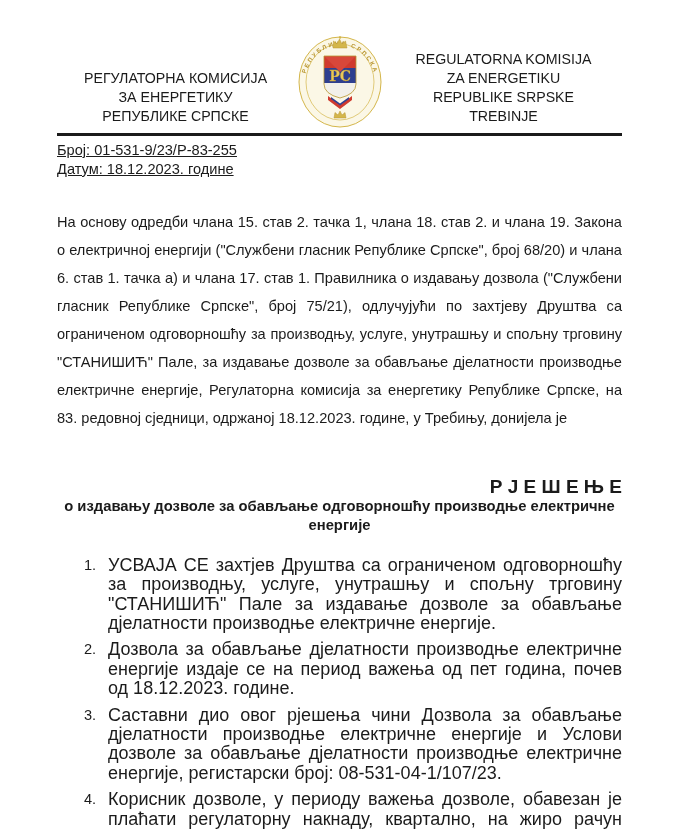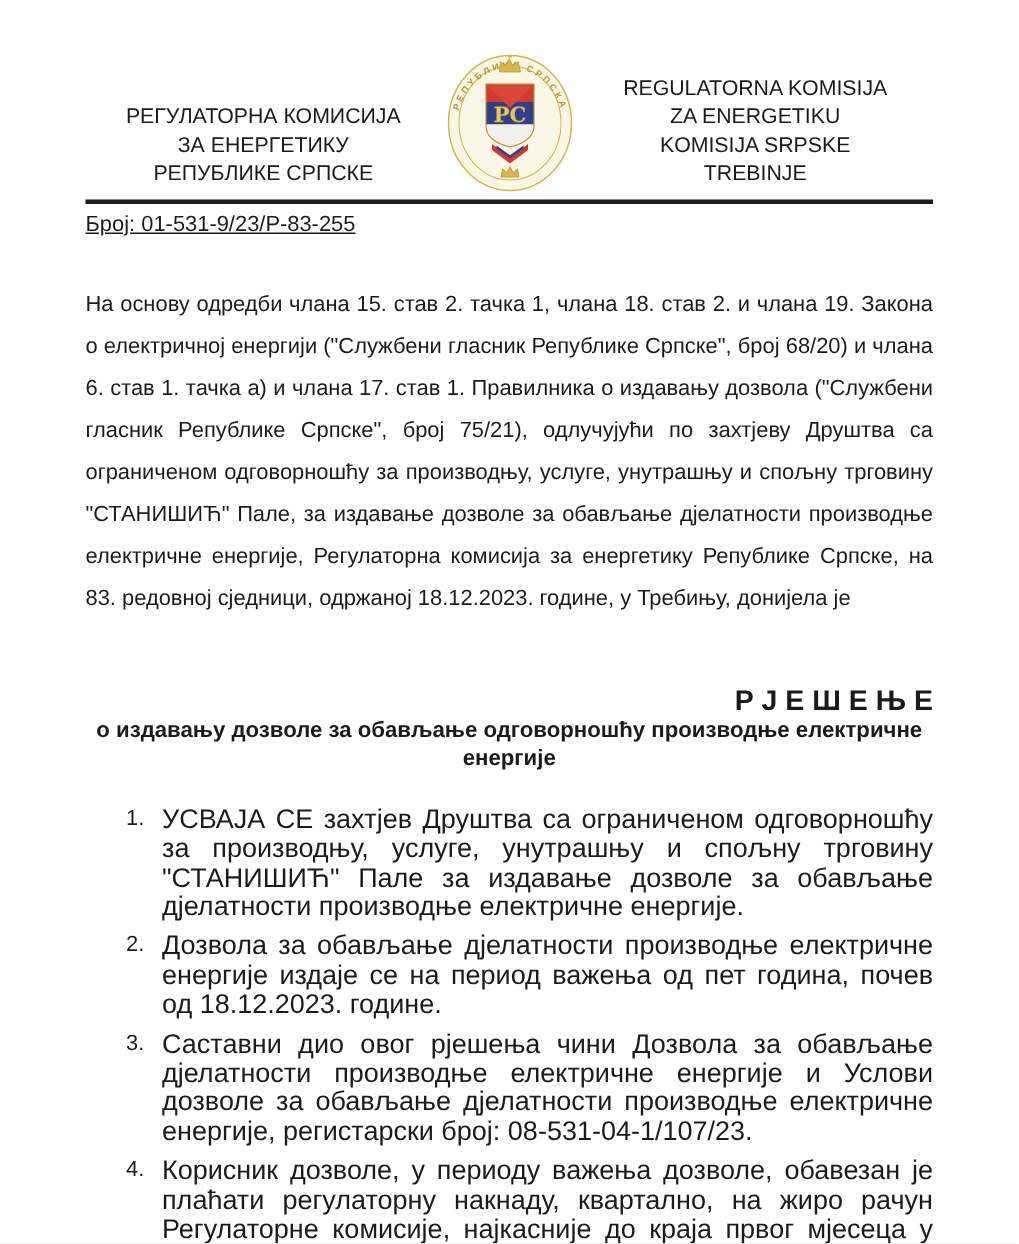--- a/index.html
+++ b/index.html
@@ -121,29 +121,30 @@
         <text x="43" y="49" text-anchor="middle" font-size="14" font-weight="bold" font-family="DejaVu Serif, serif" fill="#e8c85a" stroke="#b89530" stroke-width="0.3">РС</text>
         <path d="M 31,64 L 43,73 L 55,64 L 55,68 L 43,77 L 31,68 Z" fill="#cf3a2e"></path>
         <path d="M 34,65 L 43,71.5 L 52,65 L 52,67 L 43,73.5 L 34,67 Z" fill="#2e3f90"></path>
         <path d="M 37,86 h 12 l -1,-5.5 l -3,2.5 l -2,-4 l -2,4 l -3,-2.5 Z" fill="#d4b64a" stroke="#b89530" stroke-width="0.5"></path>
       </svg>
     </div>
 
     <div class="header-col">
       <div>REGULATORNA KOMISIJA</div>
       <div>ZA ENERGETIKU</div>
-      <div>KOMISIJA SRPSKE</div>
+      <div>REPUBLIKE SRPSKE</div>
       <div>TREBINJE</div>
     </div>
   </div>
 
   <hr class="rule">
 
   <div class="meta">
     <div>Број: 01-531-9/23/Р-83-255</div>
+    <div>Датум: 18.12.2023. године</div>
   </div>
 
   <p class="preamble">На основу одредби члана 15. став 2. тачка 1, члана 18. став 2. и члана 19. Закона о електричној енергији ("Службени гласник Републике Српске", број 68/20) и члана 6. став 1. тачка а) и члана 17. став 1. Правилника о издавању дозвола ("Службени гласник Републике Српске", број 75/21), одлучујући по захтјеву Друштва са ограниченом одговорношћу за производњу, услуге, унутрашњу и спољну трговину "СТАНИШИЋ" Пале, за издавање дозволе за обављање дјелатности производње електричне енергије, Регулаторна комисија за енергетику Републике Српске, на 83. редовној сједници, одржаној 18.12.2023. године, у Требињу, донијела је</p>
 
   <div class="decision-title">Р Ј Е Ш Е Њ Е</div>
   <div class="decision-subtitle">о издавању дозволе за обављање одговорношћу производње електричне енергије</div>
 
   <div class="item-list">
     <div class="item">
       <div class="item-num">1.</div>

